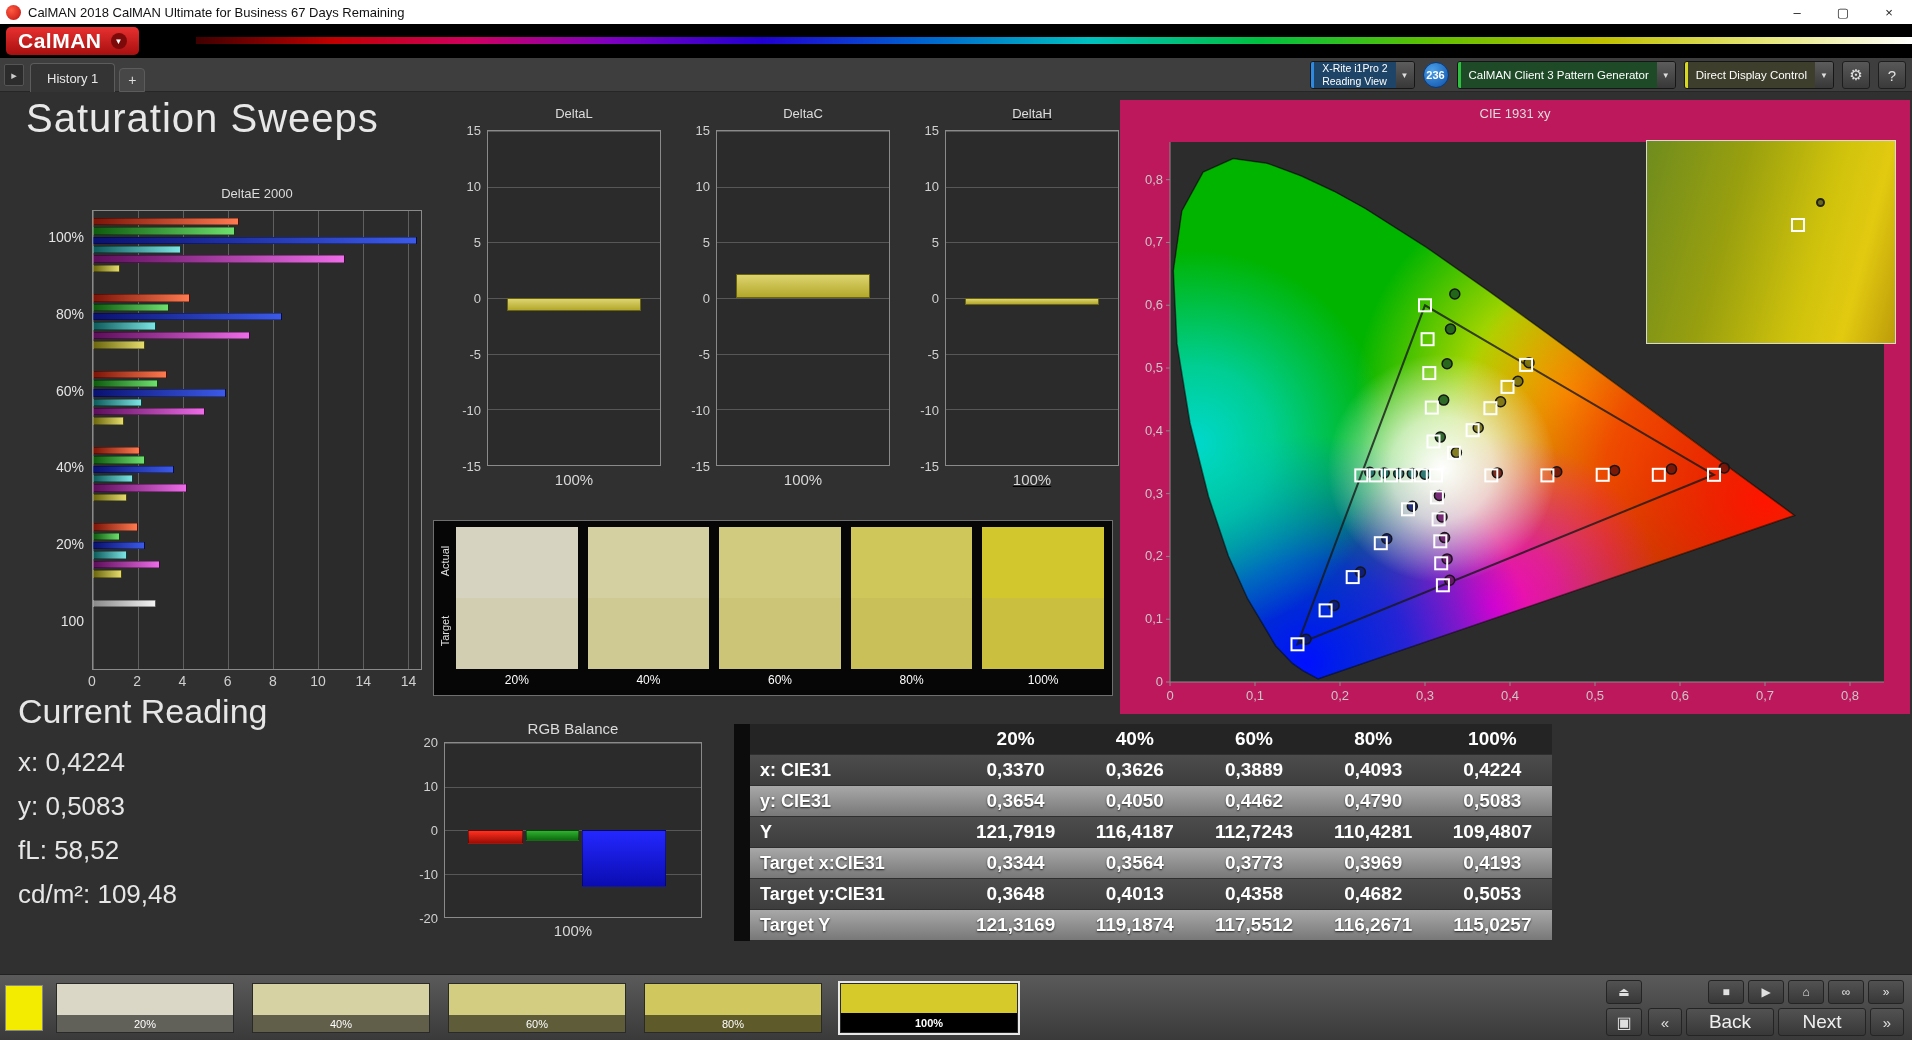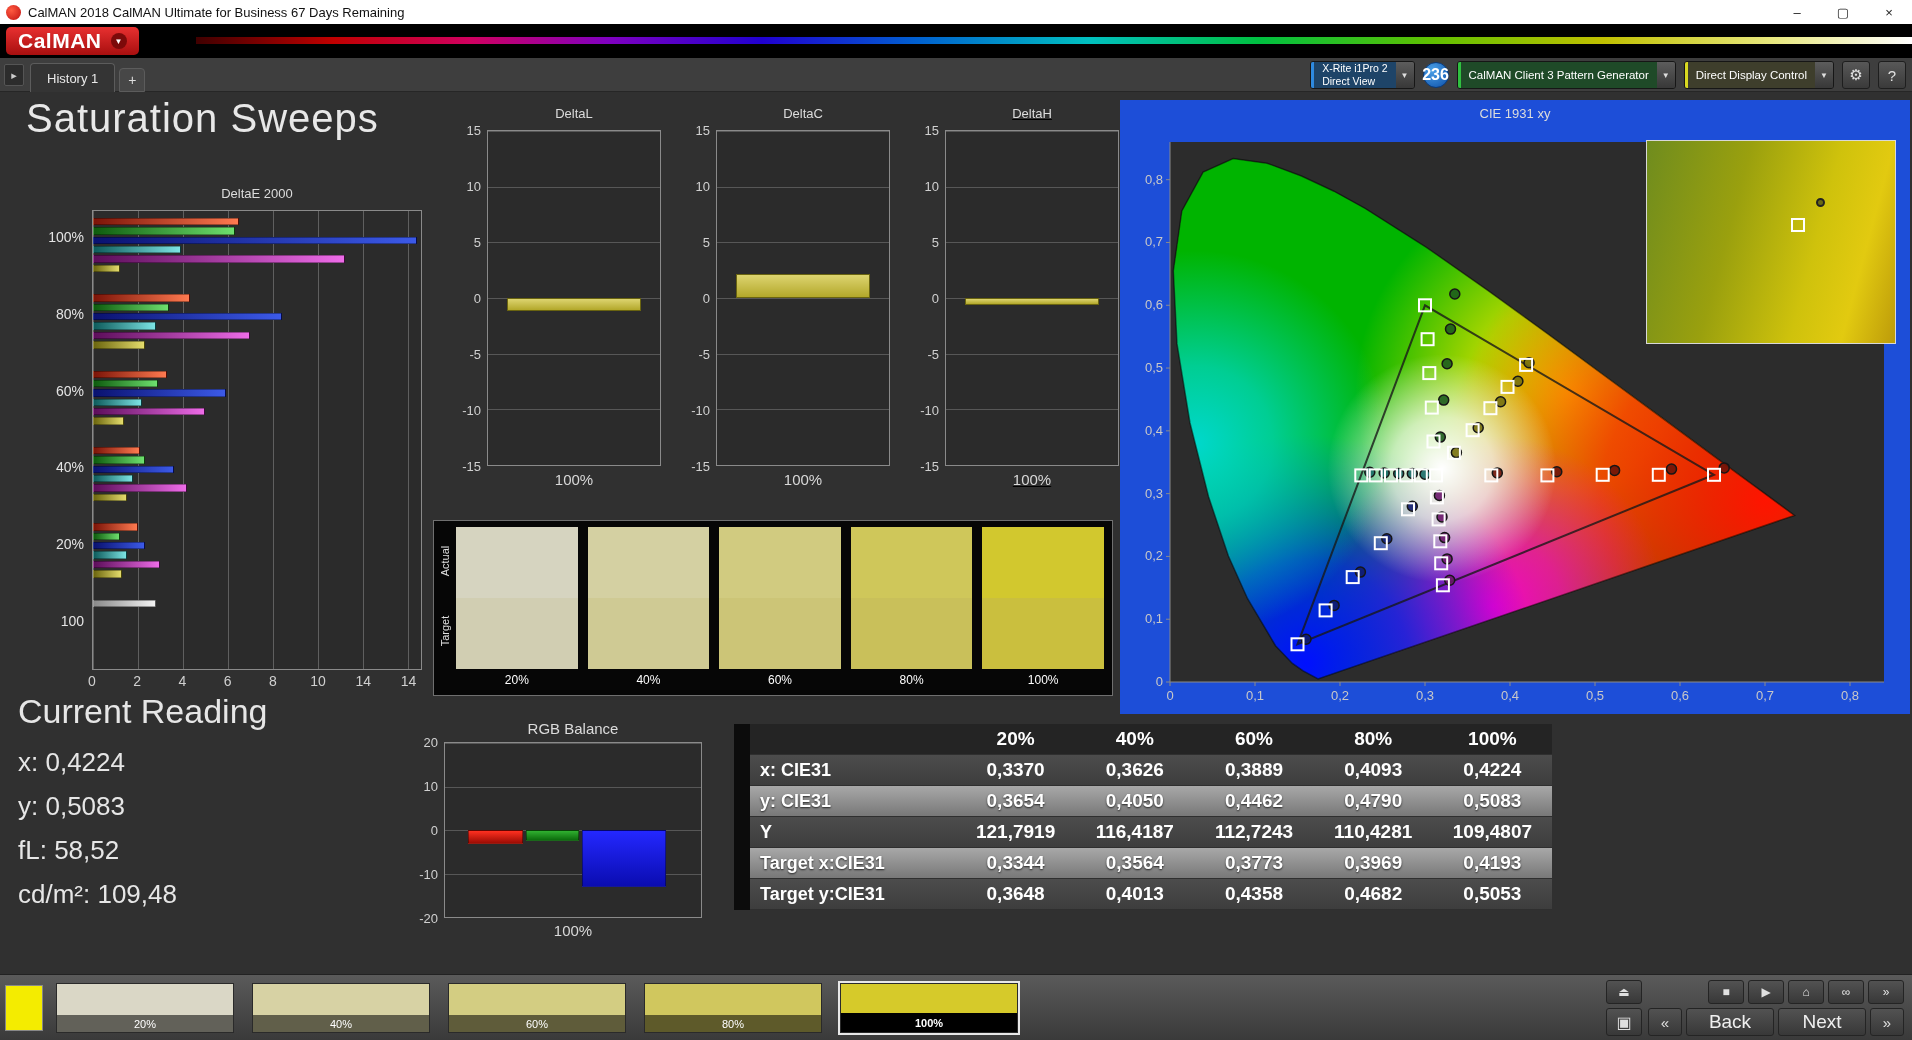--- a/index.html
+++ b/index.html
@@ -26,21 +26,21 @@
 #tabs{position:absolute;left:30px;top:5px;display:flex;gap:4px;align-items:flex-end;}
 #history-tab{height:29px;background:#343434;border:1px solid #5c5c5c;border-bottom:none;border-radius:4px 4px 0 0;padding:0 16px;color:#e8e8e8;font-size:13px;display:flex;align-items:center;}
 #add-tab{height:24px;width:26px;background:#474747;border:1px solid #5c5c5c;border-radius:4px 4px 0 0;color:#ddd;font-size:14px;display:flex;align-items:center;justify-content:center;}
 #toolbar-right{position:absolute;right:6px;top:3px;display:flex;align-items:center;gap:8px;}
 .dd{height:28px;display:flex;border:1px solid #161616;border-radius:3px;overflow:hidden;}
 .dd-main{display:flex;flex-direction:column;justify-content:center;color:#fff;padding:1px 8px;}
 .dd-arrow{width:18px;background:linear-gradient(#5c5c5c,#383838);display:flex;align-items:center;justify-content:center;color:#ddd;font-size:8px;}
 #meter-dd .dd-main{background:#1e4468;border-left:3px solid #2e8ae0;font-size:10.5px;line-height:1.2;}
 #pattern-dd .dd-main{background:#1f4a28;border-left:3px solid #30c040;font-size:11.5px;}
 #display-dd .dd-main{background:#3e3e2c;border-left:3px solid #d8d820;font-size:11.5px;}
-#reading-badge{width:26px;height:26px;border-radius:50%;background:radial-gradient(circle at 35% 30%,#4aa0e8,#0d4fa8);border:1px solid #0a3a7a;color:#fff;font-size:16px;font-weight:bold;display:flex;align-items:center;justify-content:center;}
+#reading-badge{width:26px;height:26px;border-radius:50%;background:radial-gradient(circle at 35% 30%,#4aa0e8,#0d4fa8);border:1px solid #0a3a7a;color:#fff;font-size:11px;font-weight:bold;display:flex;align-items:center;justify-content:center;}
 .sq-btn{width:28px;height:28px;background:linear-gradient(#585858,#3a3a3a);border:1px solid #1e1e1e;border-radius:3px;color:#e2e2e2;font-size:15px;display:flex;align-items:center;justify-content:center;}
 
 
 #page-title{position:absolute;left:26px;top:96px;font-size:40px;color:#e8e8e8;letter-spacing:1px;font-weight:400;}
 
 
 .chart-title{height:24px;text-align:center;color:#dcdcdc;font-size:13px;}
 .plot{flex:1;position:relative;background:#2b2b2b;border:1px solid #8a8a8a;overflow:hidden;}
 .ycol{width:40px;position:relative;}
 .vline{position:absolute;top:0;bottom:0;width:1px;background:#5f5f5f;}
@@ -70,21 +70,21 @@
 #swatch-sidebar{width:22px;position:relative;}
 .rot-label{position:absolute;left:-14px;width:50px;text-align:center;transform:rotate(-90deg);color:#e0e0e0;font-size:11px;}
 #actual-label{top:34px;}
 #target-label{top:104px;}
 #swatch-grid{flex:1;display:flex;gap:10px;padding:6px 8px 4px 0;}
 .sw-col{flex:1;display:flex;flex-direction:column;}
 .sw-actual,.sw-target{flex:1;}
 .sw-label{height:22px;display:flex;align-items:center;justify-content:center;color:#fff;font-size:12px;}
 
 
-#cie-panel{position:absolute;left:1120px;top:100px;width:790px;height:614px;background:#1d4ed8;}
+#cie-panel{position:absolute;left:1120px;top:100px;width:790px;height:614px;background:#be185d;}
 #cie-panel .chart-title{padding-top:6px;height:30px;}
 #cie-plot-wrap{position:absolute;left:10px;top:34px;width:766px;height:574px;}
 #cie-inset{position:absolute;right:14px;top:40px;width:250px;height:204px;border:1px solid #d8d8d8;background:linear-gradient(105deg,#6f8c1e 0%,#9aa00e 35%,#cfc20c 65%,#e2ca10 82%,#bd9b0a 100%);}
 .inset-square{position:absolute;left:58%;top:38%;width:14px;height:14px;border:2px solid #fff;}
 .inset-dot{position:absolute;left:68%;top:28%;width:9px;height:9px;border-radius:50%;background:#6a6a14;border:2px solid #222;}
 
 
 #current-reading{position:absolute;left:18px;top:692px;color:#e6e6e6;}
 #cr-title{font-size:34px;margin-bottom:16px;font-weight:400;}
 .cr-line{font-size:26px;margin-bottom:13px;}
@@ -149,21 +149,21 @@
 <div id="tabrow">
   <div id="pane-toggle">▸</div>
   <div id="tabs">
     <div id="history-tab">History 1</div>
     <div id="add-tab">+</div>
   </div>
   <div id="toolbar-right">
     <div class="dd" id="meter-dd">
       <div class="dd-main">
         <span>X-Rite i1Pro 2</span>
-        <span>Direct View</span>
+        <span>Reading View</span>
       </div>
       <div class="dd-arrow">▼</div>
     </div>
     <div id="reading-badge">236</div>
     <div class="dd" id="pattern-dd">
       <div class="dd-main">CalMAN Client 3 Pattern Generator</div>
       <div class="dd-arrow">▼</div>
     </div>
     <div class="dd" id="display-dd">
       <div class="dd-main">Direct Display Control</div>
@@ -585,20 +585,28 @@
       <div class="tcell">0,4193</div>
     </div>
     <div class="trow dark">
       <div class="tlabel">Target y:CIE31</div>
       <div class="tcell">0,3648</div>
       <div class="tcell">0,4013</div>
       <div class="tcell">0,4358</div>
       <div class="tcell">0,4682</div>
       <div class="tcell">0,5053</div>
     </div>
+    <div class="trow silver">
+      <div class="tlabel">Target Y</div>
+      <div class="tcell">121,3169</div>
+      <div class="tcell">119,1874</div>
+      <div class="tcell">117,5512</div>
+      <div class="tcell">116,2671</div>
+      <div class="tcell">115,0257</div>
+    </div>
   </div>
 
 <div id="bottombar">
   <div id="active-pattern" style="background: rgb(244, 236, 0);"></div>
   <div id="pattern-swatches">
       <div class="pat" style="background: rgb(218, 215, 198);">
         <div class="pat-label">20%</div>
       </div>
       <div class="pat" style="background: rgb(215, 210, 164);">
         <div class="pat-label">40%</div>

